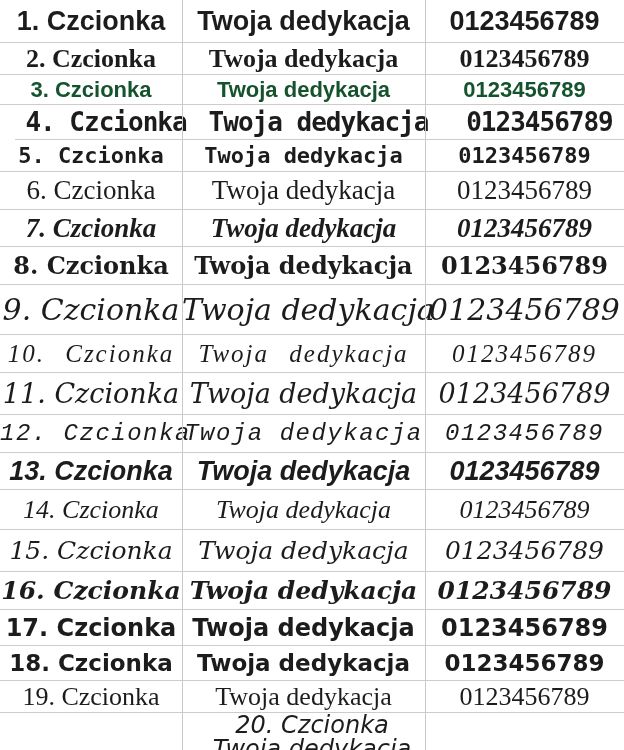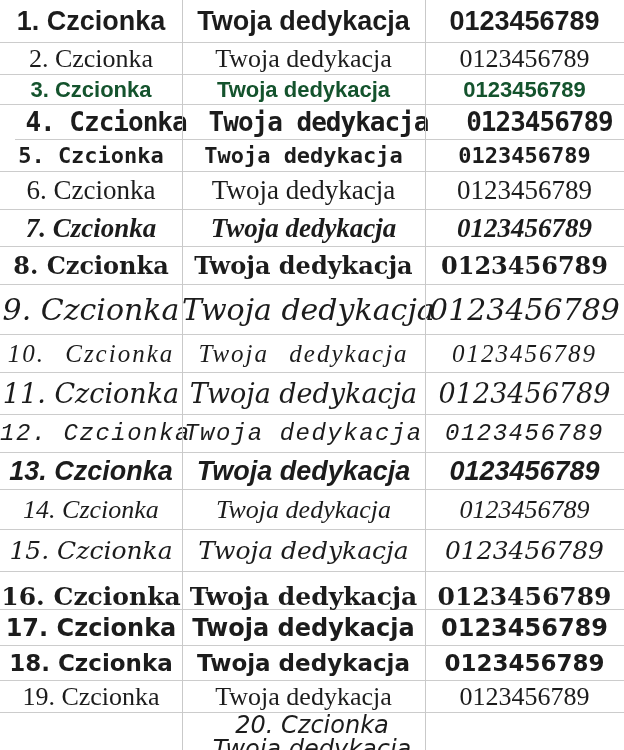--- a/index.html
+++ b/index.html
@@ -34,35 +34,35 @@
     text-align: center;
     white-space: nowrap;
     line-height: 1;
   }
   .c1 { width: 182px; }
   .c2 { width: 243px; }
   .c3 { width: 199px; }
 
   
   .s1  { height: 43px; font-family: "Liberation Sans", sans-serif; font-weight: 700; font-size: 27px; }
-  .s2  { height: 32px; font-family: "Liberation Serif", serif; font-weight: 400; font-size: 26px; justify-content: center; }
+  .s2  { height: 32px; font-family: "Liberation Serif", serif; font-weight: 700; font-size: 26px; justify-content: center; }
   .s3  { height: 30px; font-family: "Liberation Sans", sans-serif; font-weight: 700; font-size: 22px; color: #14532d; }
   .s4  { height: 35px; font-family: "DejaVu Sans Mono", monospace; font-weight: 700; font-size: 26px; letter-spacing: -1px; margin-left: 15px; }
   .s5  { height: 32px; font-family: "DejaVu Sans Mono", monospace; font-weight: 700; font-size: 22px; }
   .s6  { height: 38px; font-family: "Liberation Serif", serif; font-weight: 400; font-size: 27px; }
   .s7  { height: 37px; font-family: "Liberation Serif", serif; font-weight: 700; font-style: italic; font-size: 27px; }
   .s8  { height: 38px; font-family: "DejaVu Serif", serif; font-weight: 700; font-size: 24px; }
   .s9  { height: 50px; font-family: "DejaVu Serif", serif; font-style: italic; font-size: 30px; }
   .s10 { height: 38px; font-family: "Liberation Serif", serif; font-style: italic; font-size: 25px; letter-spacing: 2px; word-spacing: 12px; }
   .s11 { height: 42px; font-family: "DejaVu Serif", serif; font-style: italic; font-size: 27px; }
   .s12 { height: 38px; font-family: Liberation Mono, monospace; font-style: italic; font-size: 24px; letter-spacing: 1.5px; }
   .s13 { height: 37px; font-family: "Liberation Sans", sans-serif; font-weight: 700; font-style: italic; font-size: 27px; }
   .s14 { height: 40px; font-family: "Liberation Serif", serif; font-style: italic; font-size: 26px; }
   .s15 { height: 42px; font-family: "DejaVu Serif", serif; font-style: italic; font-size: 25px; }
-  .s16 { height: 38px; font-family: "DejaVu Serif", serif; font-weight: 700; font-size: 25px; align-items: flex-end; }
+  .s16 { height: 38px; font-family: "DejaVu Serif", serif; font-weight: 700; font-style: italic; font-size: 25px; }
   .s17 { height: 36px; font-family: "DejaVu Sans", sans-serif; font-weight: 700; font-size: 24px; }
   .s18 { height: 35px; font-family: "DejaVu Sans", sans-serif; font-weight: 700; font-size: 23px; }
   .s19 { height: 32px; font-family: "Liberation Serif", serif; font-weight: 400; font-size: 26px; }
   .s20 { height: 37px; font-family: "DejaVu Sans", sans-serif; font-style: italic; font-weight: 400; font-size: 24px; flex-direction: column; }
 </style>
 </head>
 <body>
 
 <div class="page">
   <div class="vline vline-1"></div>

